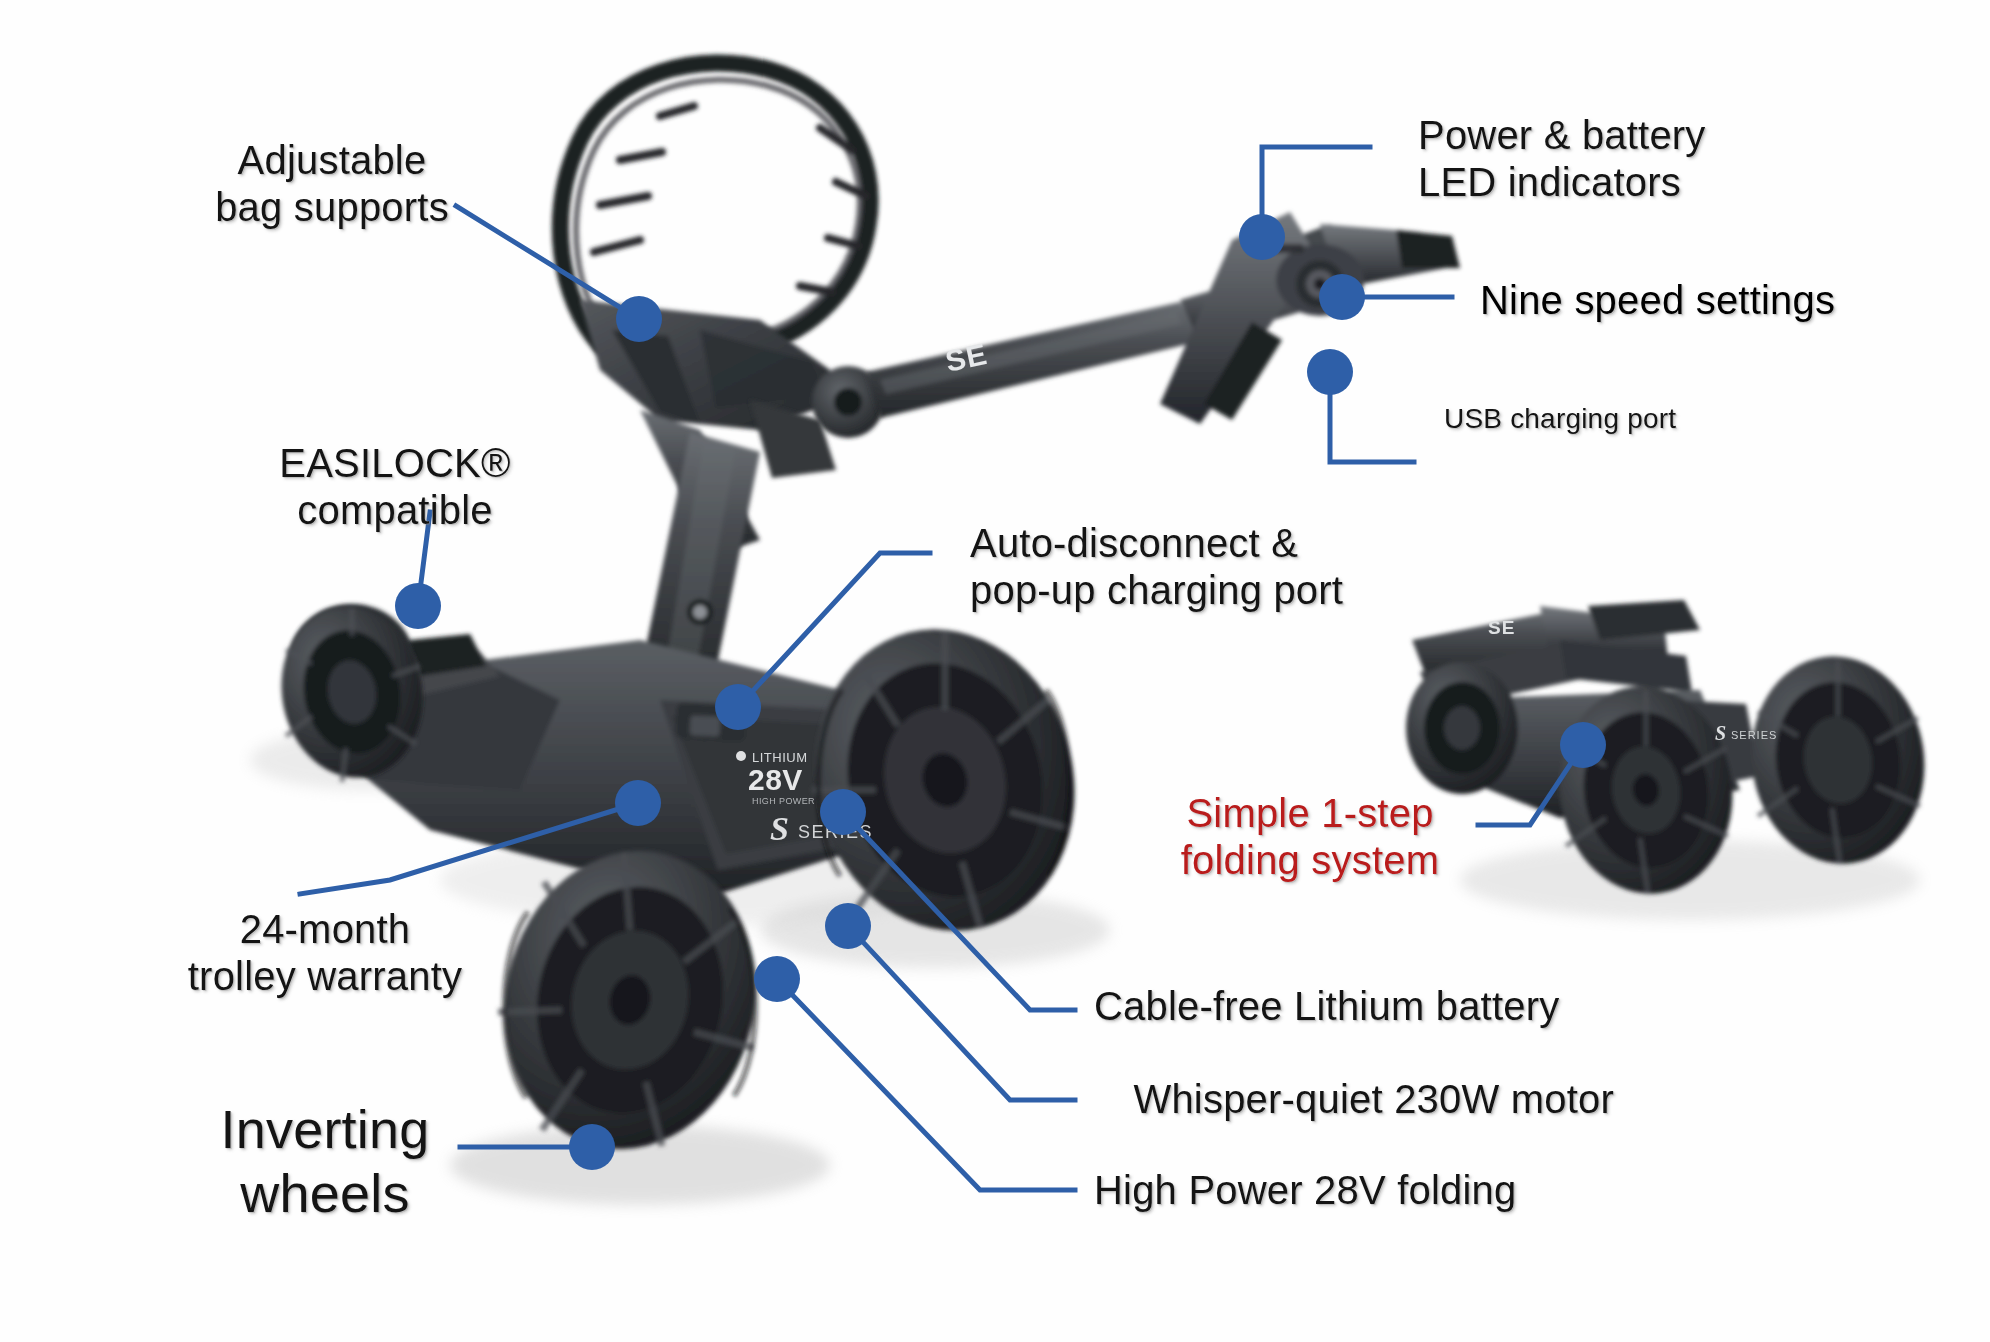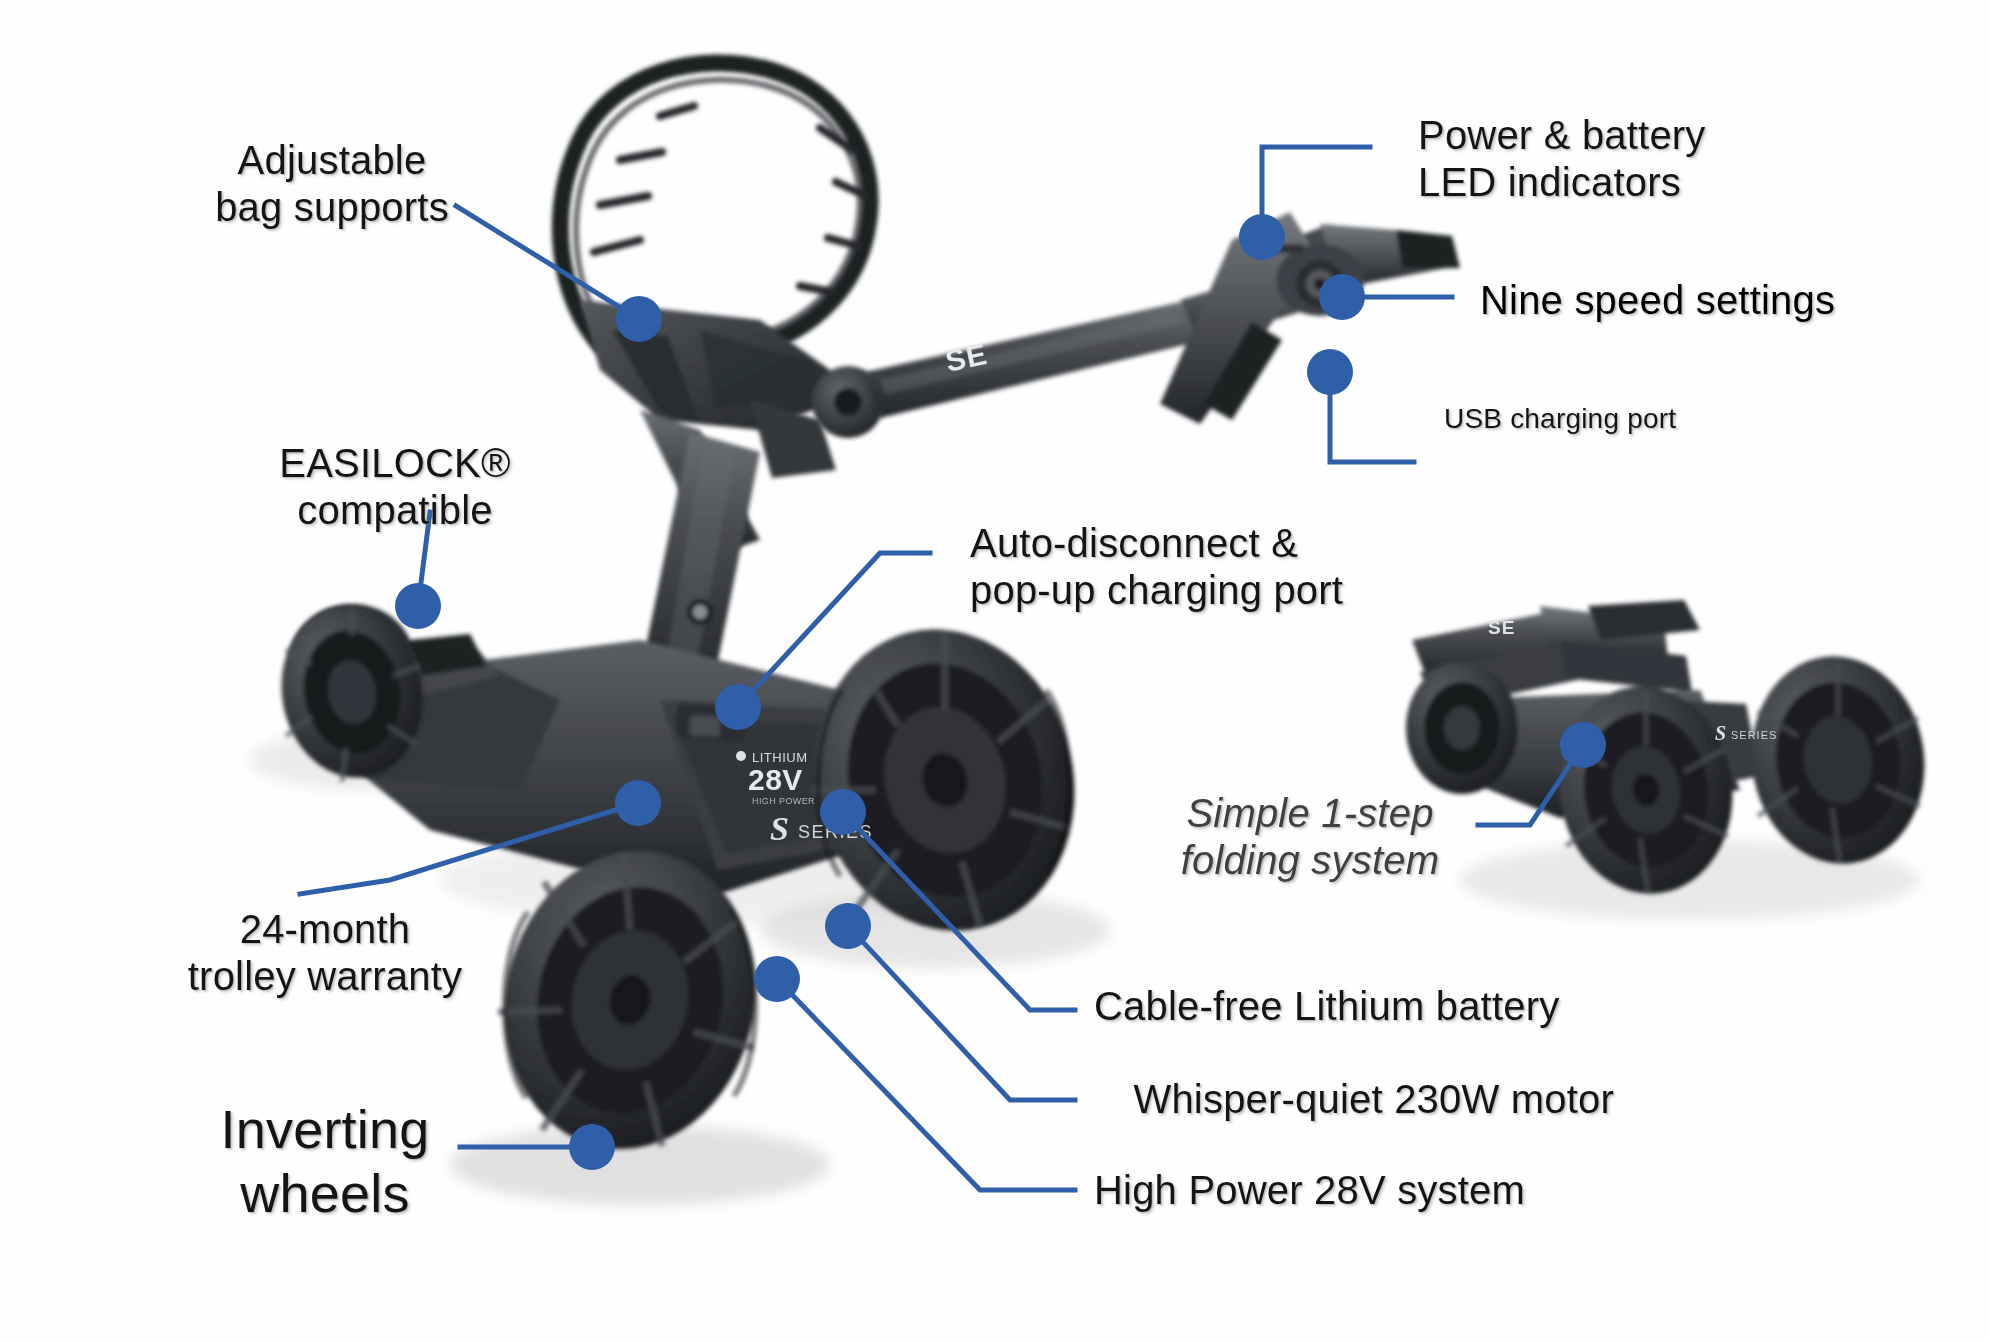--- a/index.html
+++ b/index.html
@@ -320,24 +320,24 @@
       <div class="callout-label align-right" style="left: 198px; top: 137px; width: 268px; font-size: 40px; color: rgb(20, 20, 20);">Adjustable
 bag supports</div>
       <div class="callout-label align-left" style="left: 1418px; top: 112px; width: 320px; font-size: 40px; color: rgb(20, 20, 20);">Power &amp; battery
 LED indicators</div>
       <div class="callout-label align-left" style="left: 1480px; top: 277px; width: 420px; font-size: 40px; color: #000000;">Nine speed settings</div>
       <div class="callout-label align-left" style="left: 1444px; top: 402px; width: 400px; font-size: 28px; color: rgb(20, 20, 20);">USB charging port</div>
       <div class="callout-label align-right" style="left: 250px; top: 428px; width: 290px; font-size: 40px; color: rgb(20, 20, 20); margin-top: 12px;">EASILOCK®
 compatible</div>
       <div class="callout-label align-left" style="left: 950px; top: 520px; width: 440px; font-size: 40px; color: rgb(20, 20, 20); margin-left: 20px;">Auto-disconnect &amp;
 pop-up charging port</div>
-      <div class="callout-label align-right" style="left: 1160px; top: 790px; width: 300px; font-size: 40px; color: #404040; font-style: italic;">Simple 1-step
+      <div class="callout-label align-right" style="left: 1160px; top: 790px; width: 300px; font-size: 40px; color: #b91c1c;">Simple 1-step
 folding system</div>
       <div class="callout-label align-right" style="left: 180px; top: 906px; width: 290px; font-size: 40px; color: rgb(20, 20, 20);">24-month
 trolley warranty</div>
       <div class="callout-label align-left" style="left: 1094px; top: 983px; width: 520px; font-size: 40px; color: rgb(20, 20, 20);">Cable-free Lithium battery</div>
       <div class="callout-label align-left" style="left: 1094px; top: 1076px; width: 520px; font-size: 40px; color: rgb(20, 20, 20); text-align: right;">Whisper-quiet 230W motor</div>
-      <div class="callout-label align-left" style="left: 1094px; top: 1167px; width: 480px; font-size: 40px; color: rgb(20, 20, 20);">High Power 28V system</div>
+      <div class="callout-label align-left" style="left: 1094px; top: 1167px; width: 480px; font-size: 40px; color: rgb(20, 20, 20);">High Power 28V folding</div>
       <div class="callout-label align-right" style="left: 205px; top: 1098px; width: 240px; font-size: 54px; color: rgb(20, 20, 20);">Inverting
 wheels</div>
     </div>
 
 </div>
 
 </body></html>

